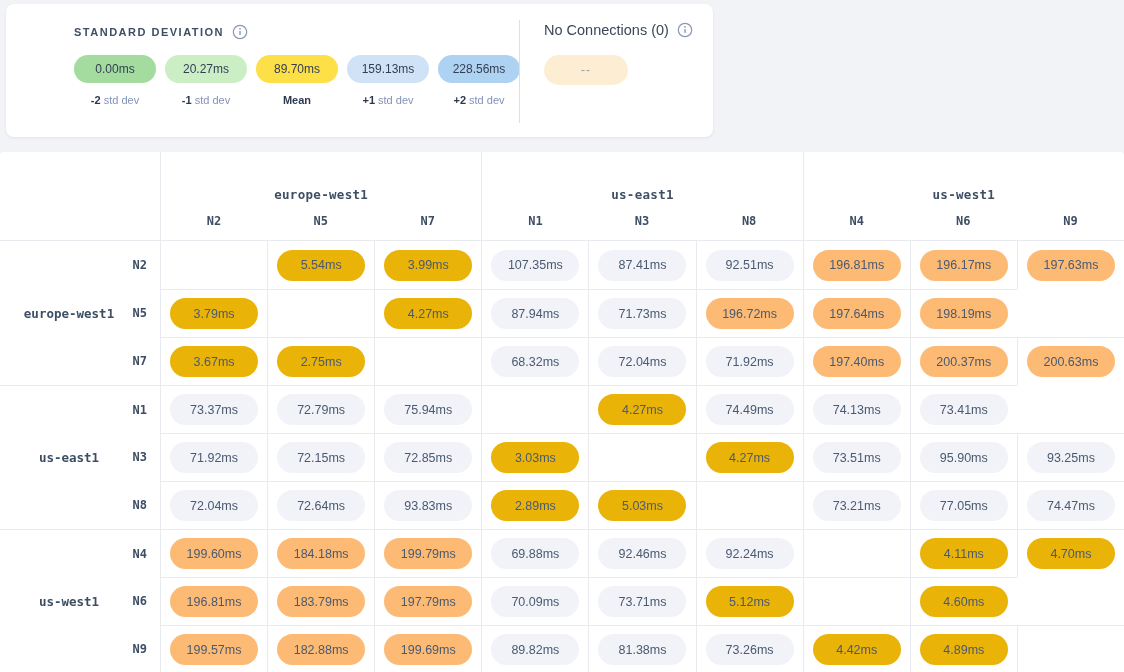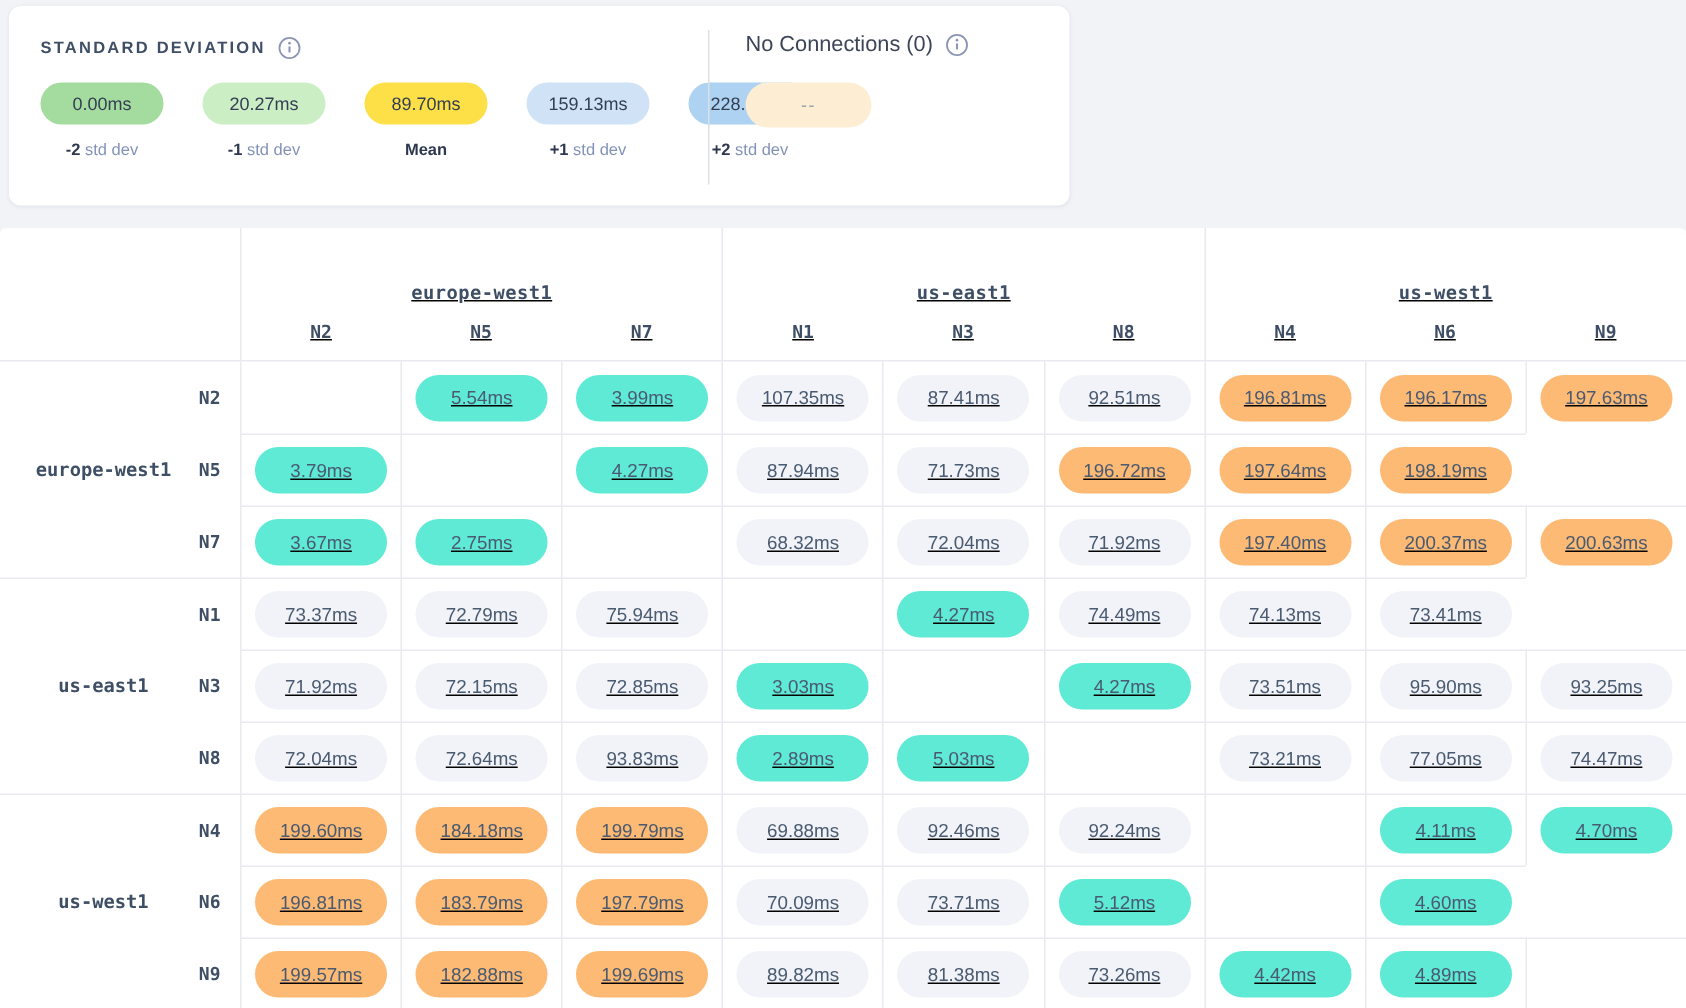--- a/index.html
+++ b/index.html
@@ -19,63 +19,63 @@
     background:var(--bg);
     font-family:"Liberation Sans", sans-serif;
   }
   
   .legend-card{
     position:absolute;left:6px;top:4px;width:707px;height:133px;
     background:var(--card);border-radius:8px;
     box-shadow:0 1px 3px rgba(30,45,90,.08);
     display:flex;
   }
-  .legend-left{width:466px;padding:20px 0 0 21px;}
+  .legend-left{width:466px;padding:20px 0 0 21px;margin-left:47px;}
   .vdivider{width:1px;background:var(--divider);margin:16px 0 14px 0;}
   .legend-right{flex:1;padding:18px 0 4px 24px;}
   .title-row{display:flex;align-items:center;gap:8px;}
   .std-title{font-size:11px;font-weight:bold;letter-spacing:1.5px;color:var(--ink-dark);}
   .nc-title{font-size:14.5px;color:#3c4658;}
   .info{width:16px;height:16px;display:inline-flex;cursor:pointer;}
-  .legend-items{display:flex;gap:26px;margin-top:15px;}
+  .legend-items{display:flex;gap:9px;margin-top:15px;}
   .legend-item{display:flex;flex-direction:column;align-items:center;gap:11px;}
   .lpill{width:82px;height:28px;border-radius:14px;display:flex;align-items:center;justify-content:center;
          font-size:12px;color:#333e52;}
   .t-green2{background:#a3dc9e;}
   .t-green1{background:#cbeec5;}
   .t-mean{background:#fde047;}
   .t-blue1{background:#d0e3f6;}
   .t-blue2{background:#aed2f2;}
   .llabel{font-size:11px;white-space:nowrap;}
   .lb{font-weight:bold;color:#2e3950;}
   .lr{color:var(--ink-muted);}
   .nc-pill{margin-top:17px;width:84px;height:30px;border-radius:15px;background:#fdeed3;
            color:#98a0ad;display:flex;align-items:center;justify-content:center;font-size:12px;letter-spacing:1px;}
   
-  .matrix{position:absolute;left:0;top:152px;width:1124px;height:520px;background:#fff;border-radius:4px 4px 0 0;text-decoration:underline;}
+  .matrix{position:absolute;left:0;top:152px;width:1124px;height:520px;background:#fff;border-radius:4px 4px 0 0;}
   .mono{font-family:"DejaVu Sans Mono", monospace;font-weight:bold;color:var(--ink-dark);}
   .mh{display:grid;grid-template-columns:160px repeat(9,1fr);grid-template-rows:52px 36px;
       border-bottom:1px solid var(--border);}
   .h-corner{grid-column:1;grid-row:1 / 3;}
   .h-region{display:flex;align-items:flex-end;justify-content:center;padding-bottom:2px;
             font-size:12.5px;letter-spacing:.3px;}
   .h-node{display:flex;align-items:center;justify-content:center;font-size:12px;padding-bottom:2px;}
   .gb{border-left:1px solid var(--border);}
   .brow{display:grid;grid-template-columns:160px repeat(9,1fr);height:48px;}
   .brow.group-start > div{border-top:1px solid var(--border);}
   .brow:not(.group-start):not(.first) .dc{border-top:1px solid var(--border);}
   .dc{border-left:1px solid var(--border);display:flex;align-items:center;justify-content:center;}
   .rh{position:relative;}
   .region-label{position:absolute;left:8px;width:122px;top:50%;transform:translateY(-50%);
                 text-align:center;font-size:12.5px;}
   .node-label{position:absolute;right:13px;top:50%;transform:translateY(-50%);font-size:12px;}
   .pill-cell{min-width:88px;height:31px;padding:0 12px;border-radius:16px;
              display:flex;align-items:center;justify-content:center;
              font-size:12.5px;color:var(--ink-val);cursor:default;}
-  .green{background:#5eead4;}
+  .green{background:#eab308;}
   .neutral{background:#f1f3f8;}
   .blue{background:#fdba74;}
 </style>
 </head>
 <body>
 
 <div class="legend-card">
   <div class="legend-left">
     <div class="title-row">
       <span class="std-title">STANDARD DEVIATION</span>

